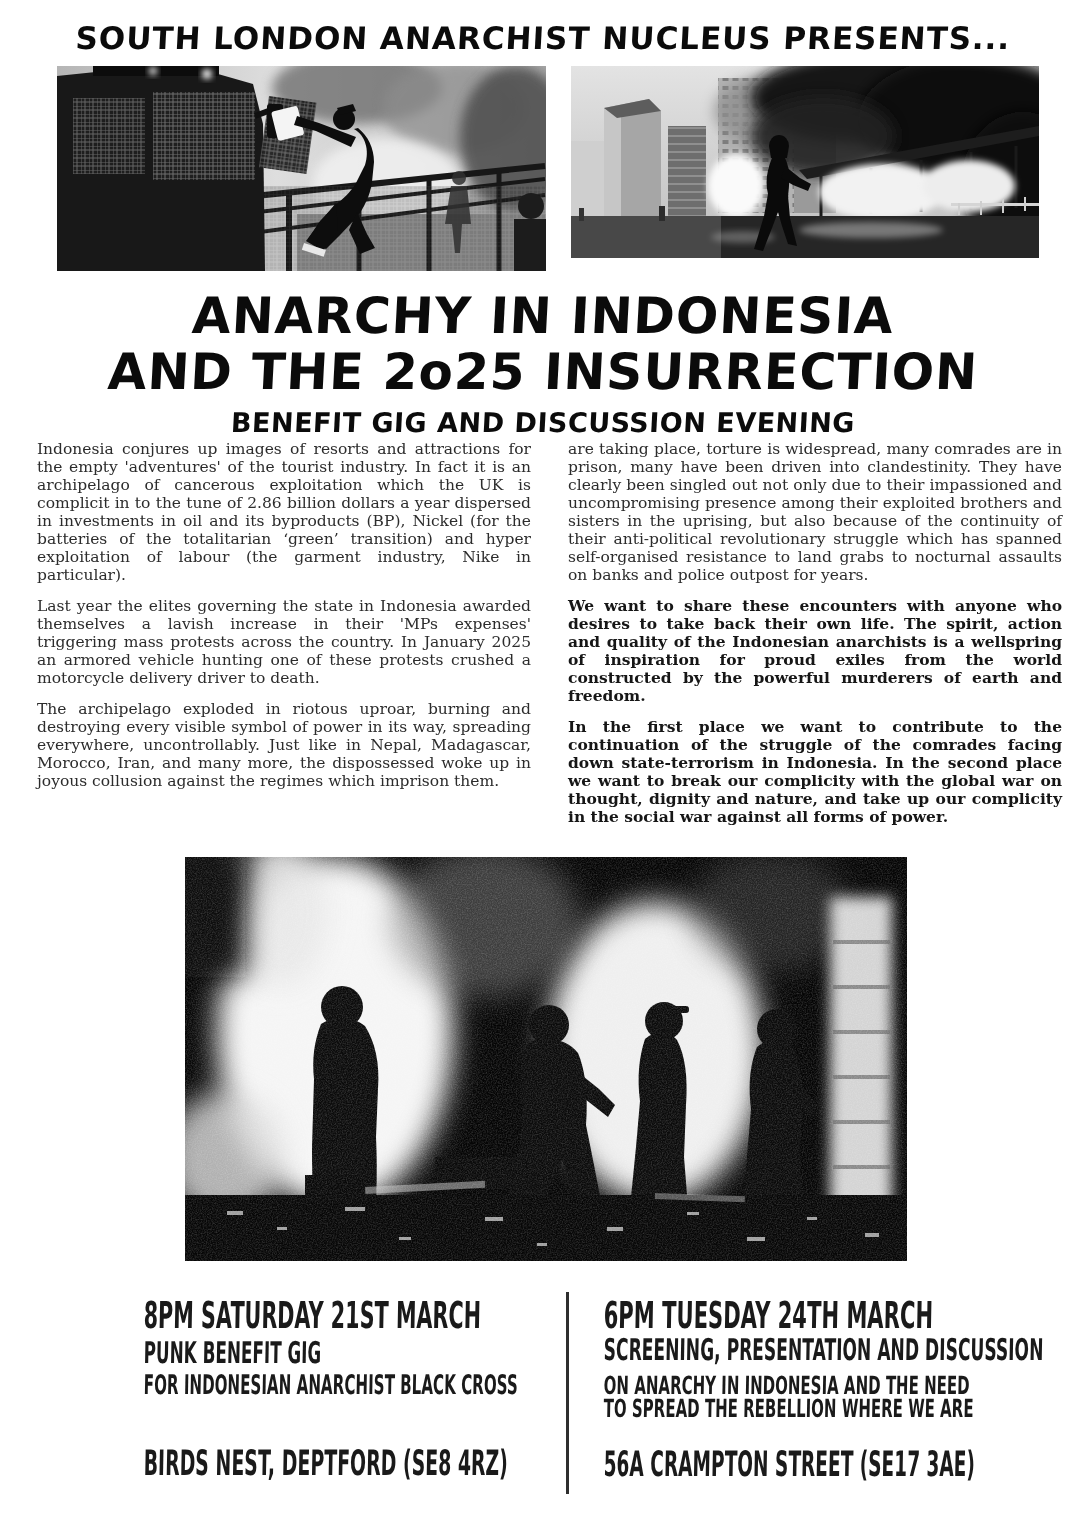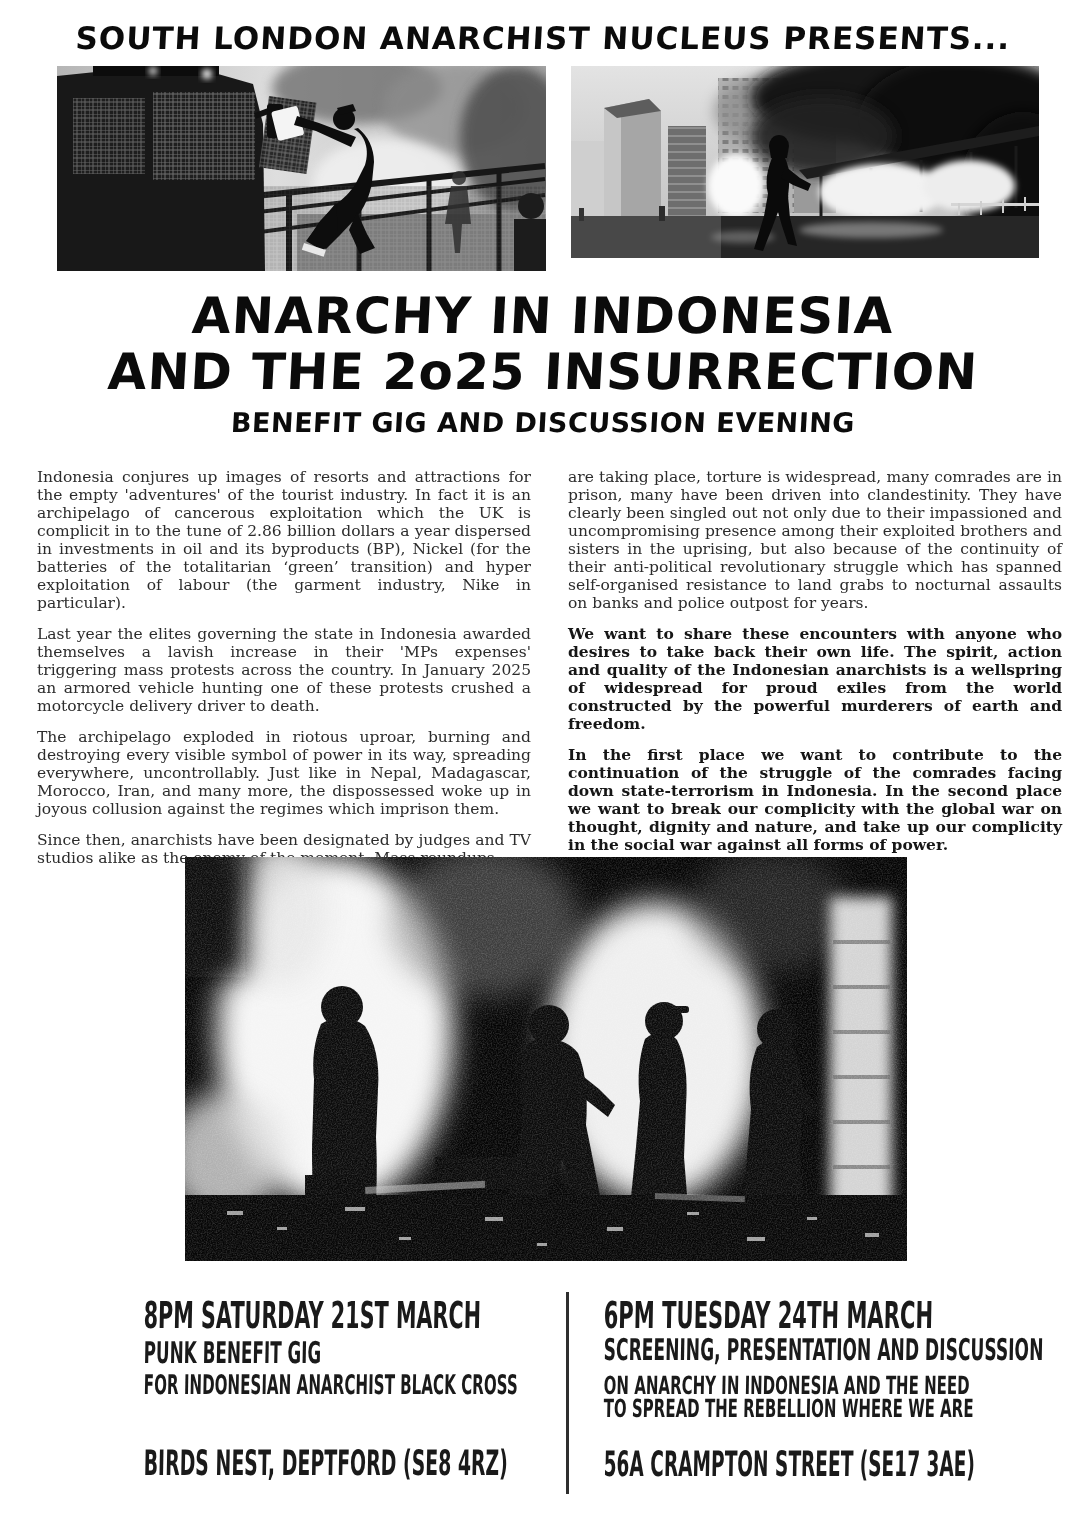--- a/index.html
+++ b/index.html
@@ -14,21 +14,21 @@
   #title-line1{font-size:50px;line-height:56px;}
   #title-line2{font-size:50px;line-height:56px;}
   #subtitle{font-size:27px;line-height:34px;margin-top:6px;letter-spacing:0.5px;}
   
   .photo{position:absolute;overflow:hidden;background:#888;}
   .photo svg{width:100%;height:100%;display:block;}
   #photo-truck{left:57px;top:66px;width:489px;height:205px;}
   #photo-street{left:571px;top:66px;width:468px;height:192px;}
   #photo-march{left:185px;top:857px;width:722px;height:404px;}
   
-  .col{position:absolute;top:468px;width:494px;font-size:15.5px;line-height:18px;
+  .col{position:absolute;top:440px;width:494px;font-size:15.5px;line-height:18px;
        text-align:justify;color:#2c2c2c;}
   #col-left{left:37px;}
   #col-right{left:568px;}
   .col p{margin:0 0 13px 0;}
   .col p.bold{font-weight:bold;color:#161616;}
   
   .impact{font-family:"DejaVu Sans", sans-serif;font-weight:bold;color:#1a1a1a;
           white-space:nowrap;transform-origin:left top;position:absolute;}
   #events-divider{position:absolute;left:566px;top:1292px;width:3px;height:202px;background:#2e2e2e;}
   #gig-datetime{left:144px;top:1294px;font-size:37px;transform:skewX(-1deg) scaleX(0.56);}
@@ -193,26 +193,25 @@
   <div id="title-block">
     <div id="title-line1" class="graffiti">ANARCHY IN INDONESIA</div>
     <div id="title-line2" class="graffiti">AND THE 2o25 INSURRECTION</div>
     <div id="subtitle" class="graffiti">BENEFIT GIG AND DISCUSSION EVENING</div>
   </div>
 
   <div id="col-left" class="col">
     <p>Indonesia conjures up images of resorts and attractions for the empty 'adventures' of the tourist industry. In fact it is an archipelago of cancerous exploitation which the UK is complicit in to the tune of 2.86 billion dollars a year dispersed in investments in oil and its byproducts (BP), Nickel (for the batteries of the totalitarian ‘green’ transition) and hyper exploitation of labour (the garment industry, Nike in particular).</p>
     <p>Last year the elites governing the state in Indonesia awarded themselves a lavish increase in their 'MPs expenses' triggering mass protests across the country. In January 2025 an armored vehicle hunting one of these protests crushed a motorcycle delivery driver to death.</p>
     <p>The archipelago exploded in riotous uproar, burning and destroying every visible symbol of power in its way, spreading everywhere, uncontrollably. Just like in Nepal, Madagascar, Morocco, Iran, and many more, the dispossessed woke up in joyous collusion against the regimes which imprison them.</p>
-    <p>Since then, anarchists have been designated by judges and TV studios alike as the enemy of the moment. Mass roundups</p>
   </div>
 
   <div id="col-right" class="col">
     <p>are taking place, torture is widespread, many comrades are in prison, many have been driven into clandestinity. They have clearly been singled out not only due to their impassioned and uncompromising presence among their exploited brothers and sisters in the uprising, but also because of the continuity of their anti-political revolutionary struggle which has spanned self-organised resistance to land grabs to nocturnal assaults on banks and police outpost for years.</p>
-    <p class="bold">We want to share these encounters with anyone who desires to take back their own life. The spirit, action and quality of the Indonesian anarchists is a wellspring of widespread for proud exiles from the world constructed by the powerful murderers of earth and freedom.</p>
+    <p class="bold">We want to share these encounters with anyone who desires to take back their own life. The spirit, action and quality of the Indonesian anarchists is a wellspring of inspiration for proud exiles from the world constructed by the powerful murderers of earth and freedom.</p>
     <p class="bold">In the first place we want to contribute to the continuation of the struggle of the comrades facing down state-terrorism in Indonesia. In the second place we want to break our complicity with the global war on thought, dignity and nature, and take up our complicity in the social war against all forms of power.</p>
   </div>
 
   <div class="photo" id="photo-march">
     <svg viewBox="0 0 722 404" preserveAspectRatio="none">
       <defs>
         <filter id="cb10" x="-60%" y="-60%" width="220%" height="220%">
             <feGaussianBlur stdDeviation="14"></feGaussianBlur>
           </filter>
         <filter id="cb6" x="-60%" y="-60%" width="220%" height="220%">

